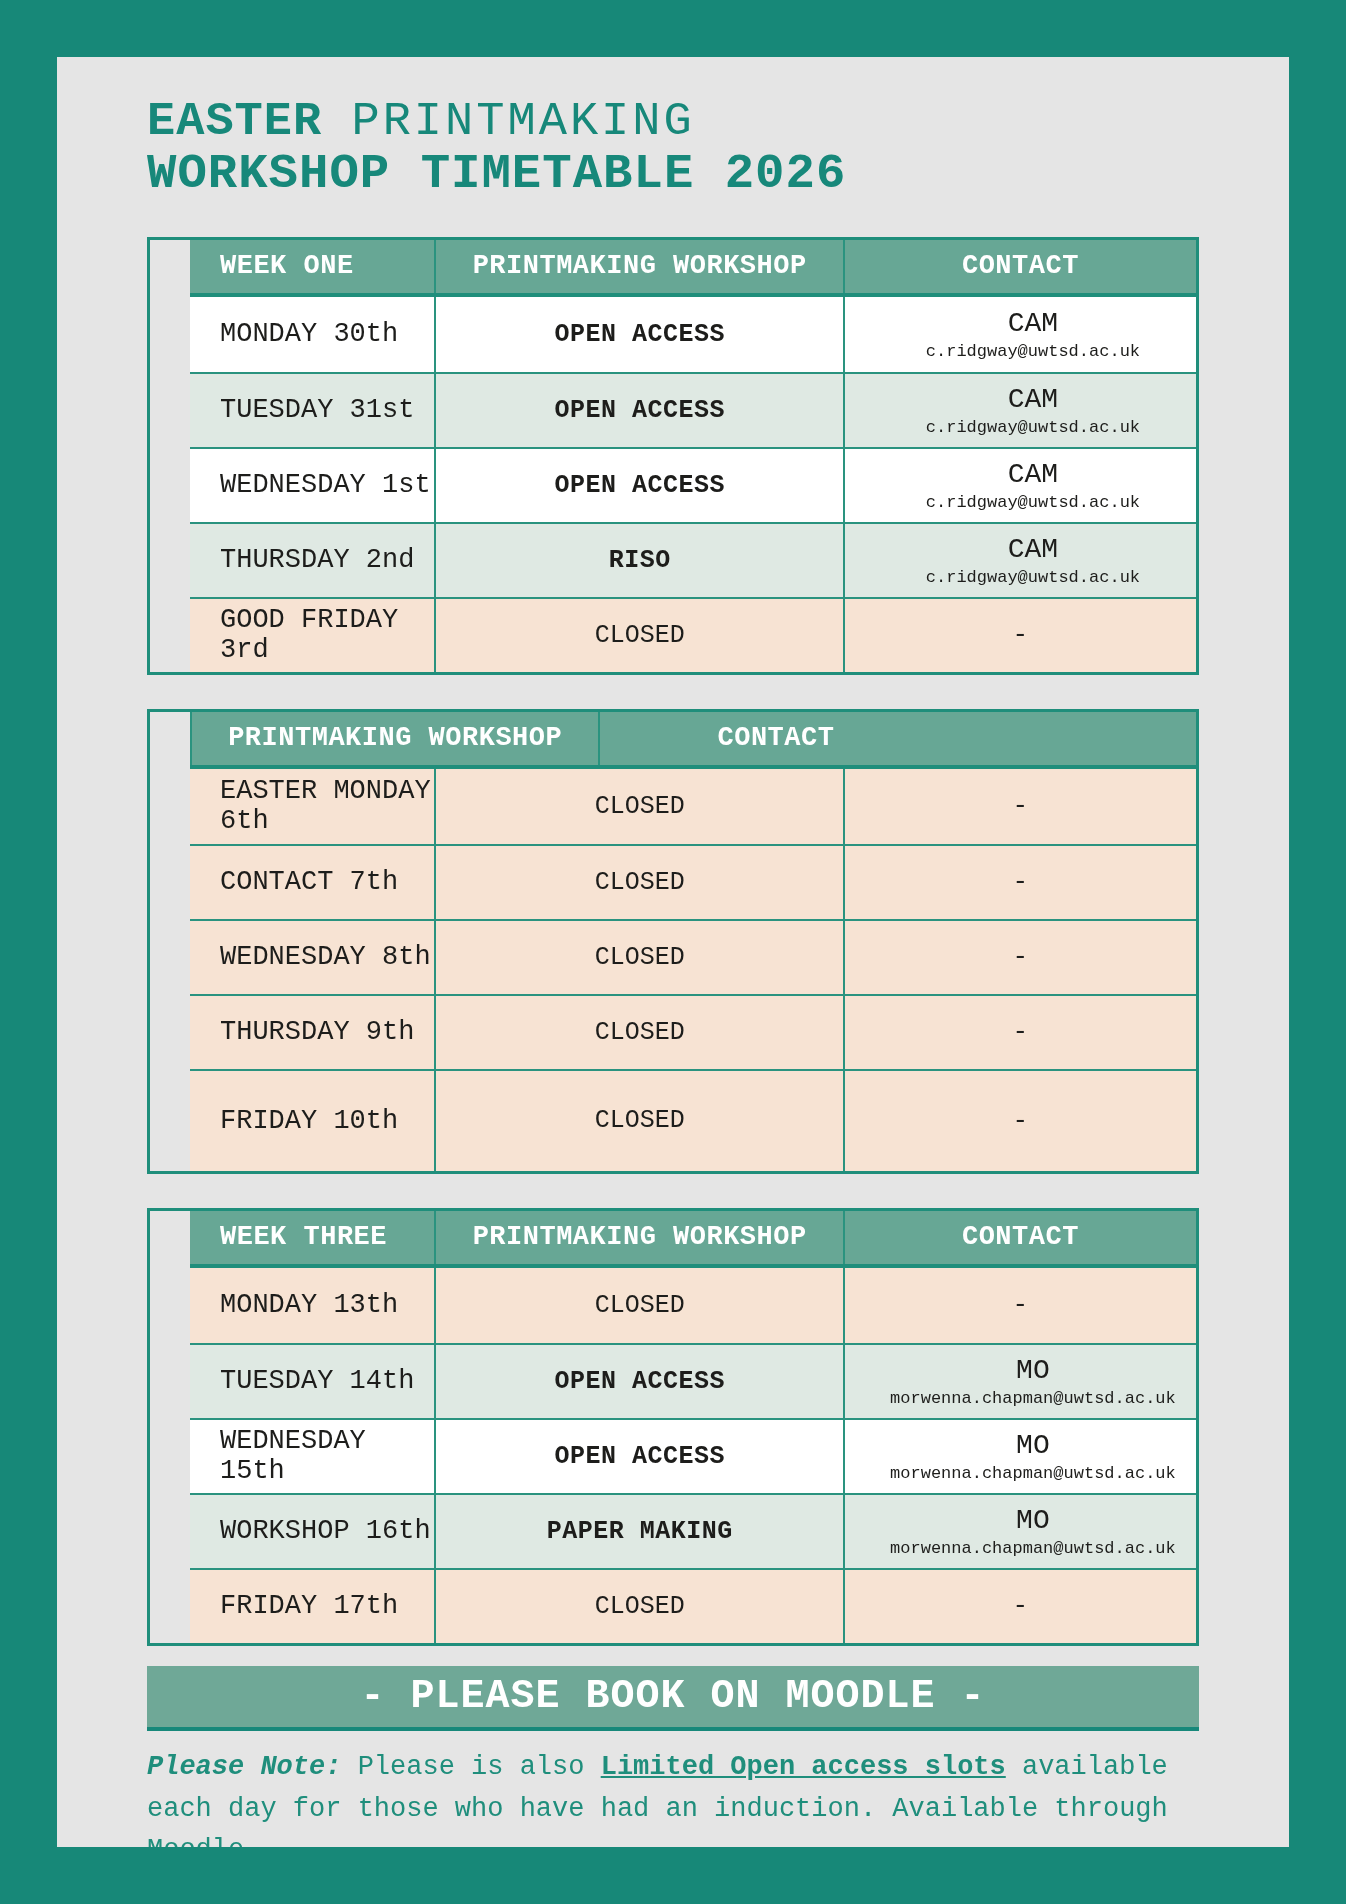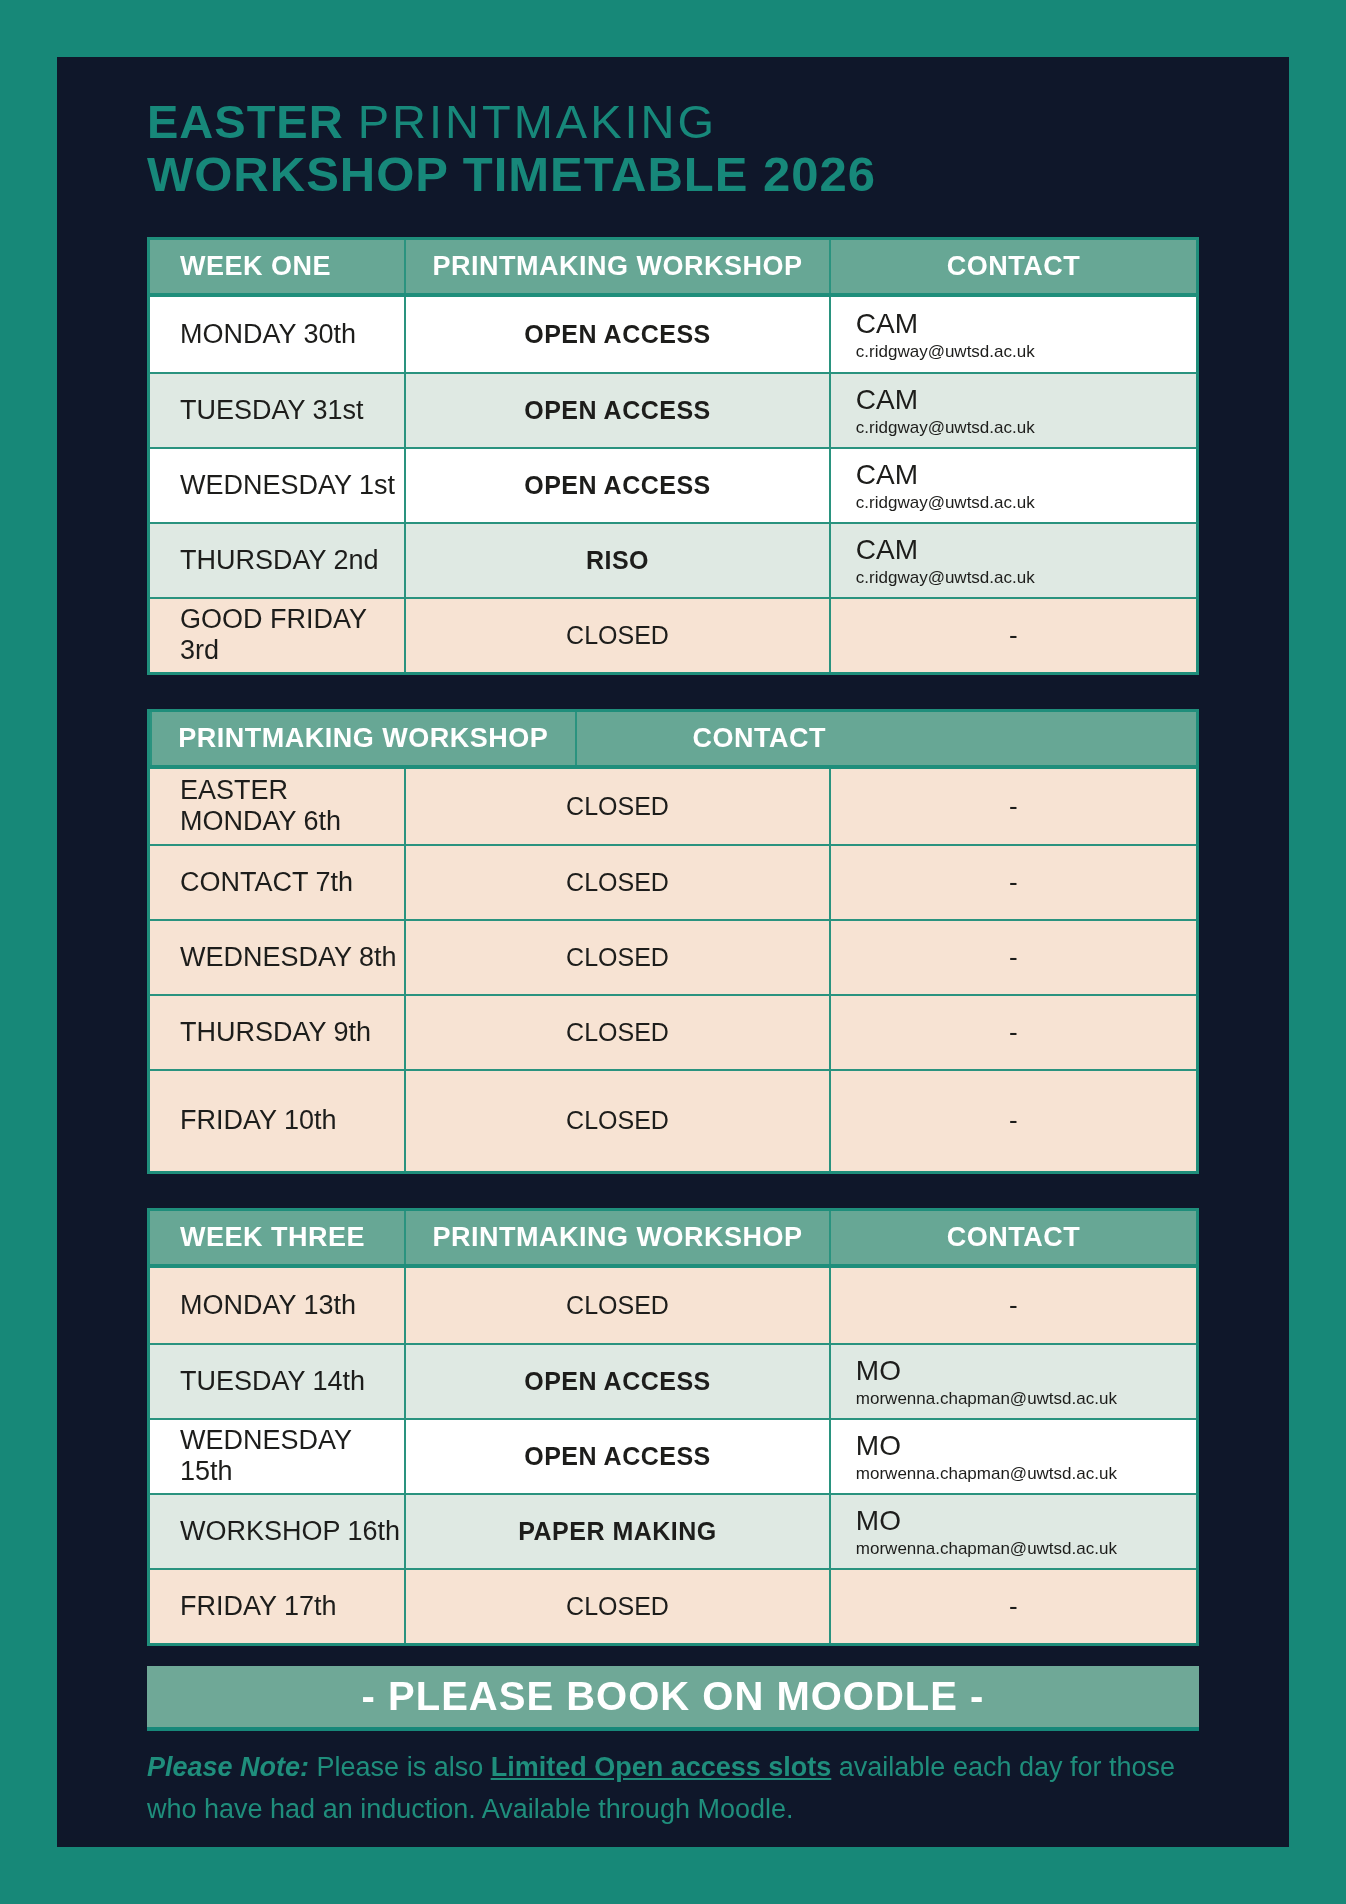--- a/index.html
+++ b/index.html
@@ -1,56 +1,56 @@
 <!DOCTYPE html>
 <html><head>
 <meta charset="utf-8">
 <style>
   * { margin:0; padding:0; box-sizing:border-box; }
   html,body { background:#178878; }
   .page {
     width:1346px; height:1904px;
-    background:#0f172a;
+    background:#e5e5e5;
     border:57px solid #178878;
     position:relative;
-    font-family:Liberation Sans, sans-serif;
+    font-family:Liberation Mono, monospace;
     overflow:hidden;
   }
   .content { padding:40px 90px 0 90px; }
 
   
   .title { color:#17887a; line-height:1.08; margin-bottom:36px; }
   .title .line1 { font-size:47px; letter-spacing:1px; }
   .title .t-bold { font-weight:800; }
   .title .t-reg { font-weight:400; letter-spacing:3px; }
   .title .line2 { font-size:49px; font-weight:800; letter-spacing:1px; }
 
   
-  .tt { width:100%; border:3px solid #1f8e7b; margin-bottom:34px; }
+  .tt { width:100%; border:3px solid #1f8e7b; margin-bottom:34px;padding-left:40px; }
   .tt3 { margin-bottom:20px; }
   .th-row { display:flex; height:57px; background:#67a795; border-bottom:4px solid #1f8e7b; }
   .th { color:#ffffff; font-weight:700; font-size:27px; letter-spacing:0.5px;
         display:flex; align-items:center; }
   .c1 { width:24.3%; }
   .c2 { width:40.6%; border-left:2px solid #2a937f; }
   .c3 { width:35.1%; border-left:2px solid #2a937f; }
   .th.c1 { padding-left:30px; }
   .th.c2, .th.c3 { justify-content:center; }
 
   .tr { display:flex; min-height:75px; background:#ffffff; }
   .tr + .tr { border-top:2px solid #2a937f; }
   .tr.bg-green { background:#dfe9e3; }
   .tr.bg-peach { background:#f7e3d3; }
   .tr.tall { min-height:102px; }
 
   .td { display:flex; align-items:center; }
   .td.day { padding-left:30px; font-size:27px; color:#1d1d1b; }
   .td.ws  { justify-content:center; font-size:25px; color:#1d1d1b; }
   .td.ws.bold { font-weight:700; letter-spacing:0.5px; }
-  .td.contact { flex-direction:column; align-items:flex-start; justify-content:center; padding-left:25px; }
+  .td.contact { flex-direction:column; align-items:center; justify-content:center; padding-left:25px; }
   .td.contact.dash { align-items:center; padding-left:0; font-size:26px; color:#1d1d1b; }
   .cname { font-size:28px; color:#1d1d1b; line-height:1.25; }
   .cemail { font-size:17px; color:#1d1d1b; line-height:1.3; }
 
   
   .banner {
     width:100%; height:65px; background:#6fa897;
     border-bottom:4px solid #17887a;
     display:flex; align-items:center; justify-content:center;
     color:#ffffff; font-weight:800; font-size:40px; letter-spacing:1px;

